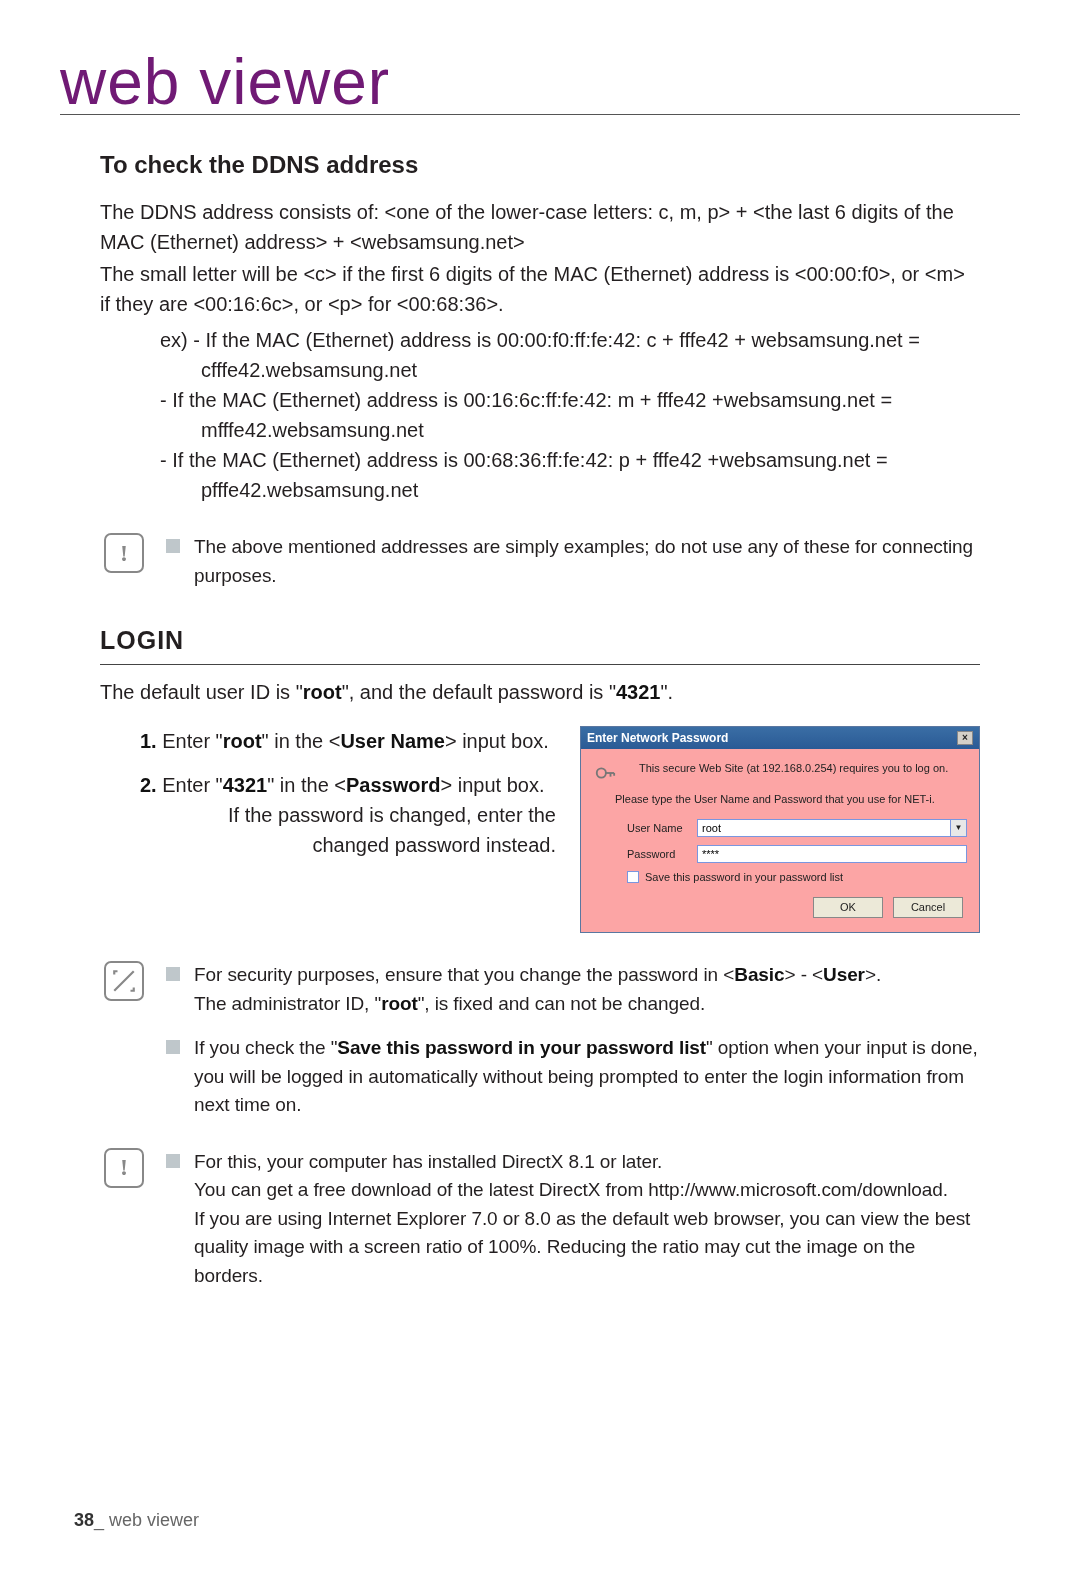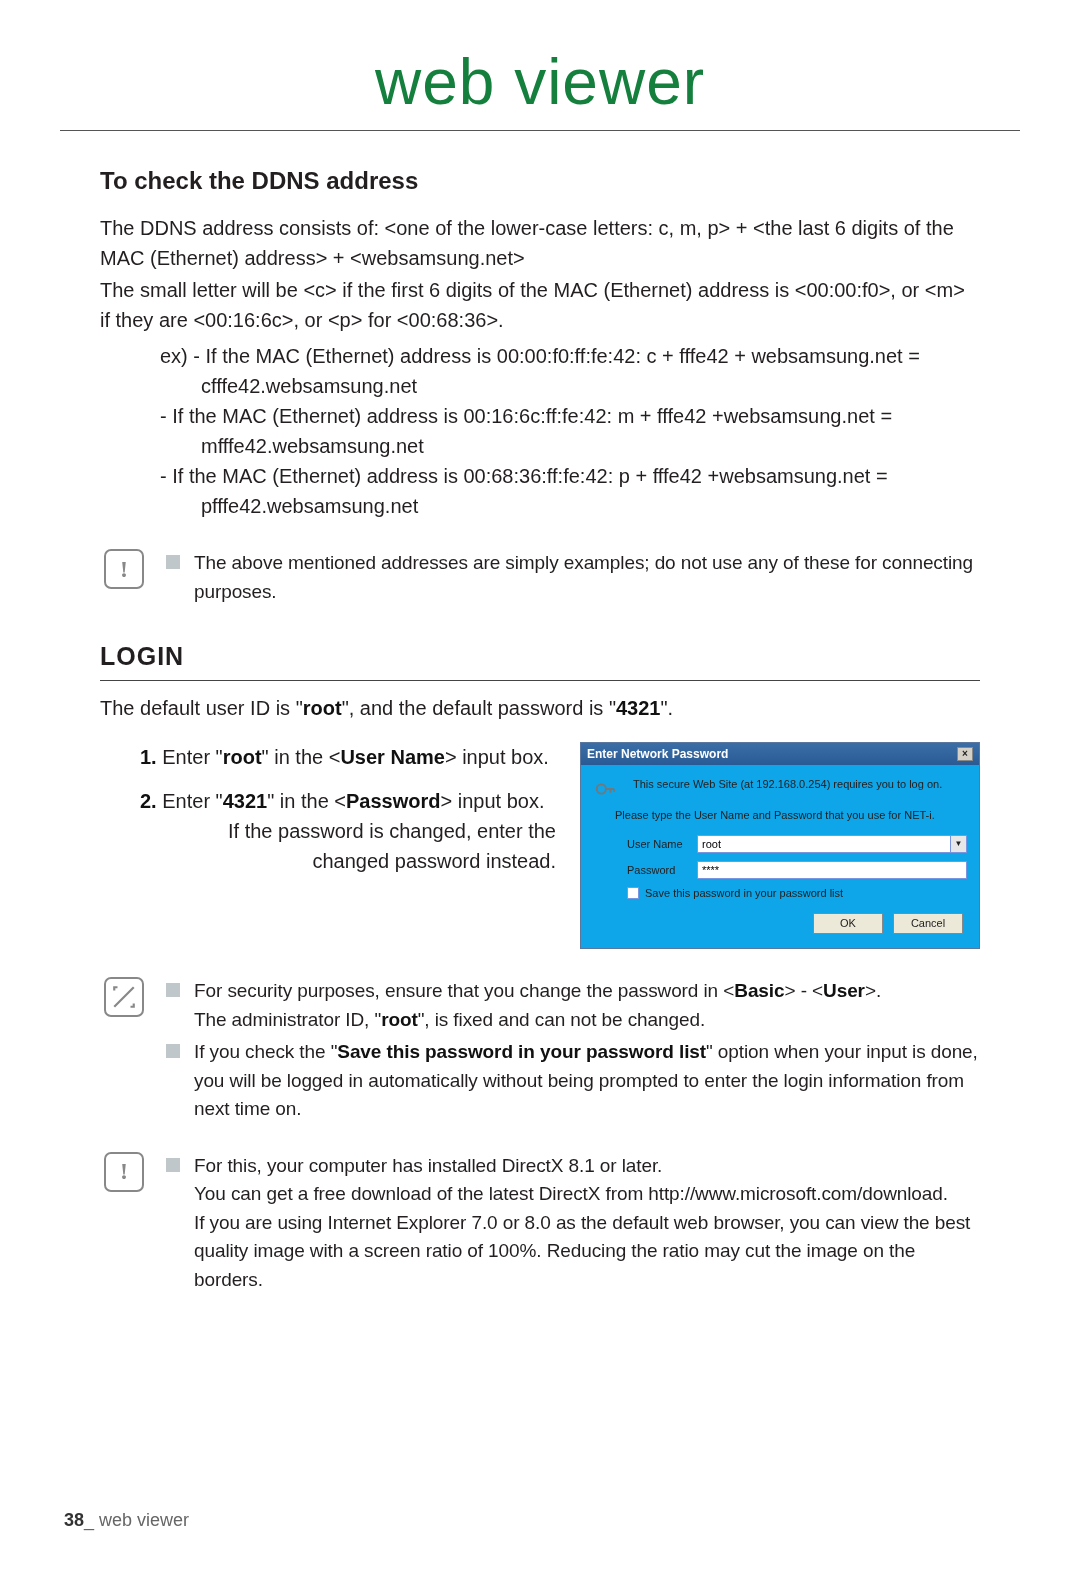--- a/index.html
+++ b/index.html
@@ -10,26 +10,25 @@
     font-family: Arial, Helvetica, sans-serif;
     color: #231f20;
     position: relative;
     padding: 50px 60px 0 60px;
   }
   .page-title {
     font-family: "Segoe UI Light", "Helvetica Neue", Arial, sans-serif;
     font-weight: 200;
     font-size: 64px;
     letter-spacing: 1px;
-    color: #15803d;
+    color: #701a75;
     border-bottom: 1px solid #555;
     margin-bottom: 36px;
-    padding-bottom: 16px;
+    padding-bottom: 0;
     line-height: 1.0;
-    text-align: center;
   }
   .content { padding: 0 40px; }
   .section-sub {
     font-size: 24px;
     font-weight: bold;
     margin-bottom: 18px;
   }
   .body-text {
     font-size: 20px;
     line-height: 1.5;
@@ -47,21 +46,21 @@
     border-radius: 7px;
     display: flex;
     align-items: center;
     justify-content: center;
     color: #888;
     font-size: 24px;
     font-weight: bold;
     font-family: Georgia, serif;
   }
   .note-list { flex: 1; }
-  .note-item { display: flex; gap: 14px; font-size: 19px; line-height: 1.5; margin-bottom: 4px; }
+  .note-item { display: flex; gap: 14px; font-size: 19px; line-height: 1.5; margin-bottom: 16px; }
   .note-item:last-child { margin-bottom: 0; }
   .note-item-text { flex: 1; }
   .sq { flex: 0 0 14px; height: 14px; background: #bfc7cb; margin-top: 6px; }
   .narrow { letter-spacing: -0.1px; }
 
   .section-heading {
     font-size: 25px;
     font-weight: bold;
     letter-spacing: 1px;
     margin-top: 36px;
@@ -75,21 +74,21 @@
   .step { font-size: 20px; line-height: 1.5; margin-bottom: 14px; text-indent: -24px; padding-left: 24px; }
   .step-cont { text-indent: 0; text-align: right; }
   .col-dialog { flex: 0 0 400px; }
 
   .dialog {
     width: 400px;
     border: 1px solid #5a77a0;
     font-family: Tahoma, sans-serif;
     font-size: 11px;
     color: #222;
-    background: #0ea5e9;
+    background: #fca5a5;
   }
   .dlg-title {
     background: linear-gradient(#3a6ea5, #2a5a95);
     color: #fff;
     font-weight: bold;
     padding: 4px 6px;
     display: flex;
     justify-content: space-between;
     align-items: center;
     font-size: 12px;
@@ -98,21 +97,21 @@
     width: 16px; height: 14px;
     background: #d4d0c8;
     border: 1px solid #888;
     color: #222;
     font-size: 10px;
     text-align: center;
     line-height: 12px;
     font-family: Arial;
   }
   .dlg-body { padding: 12px 12px 14px 12px; }
-  .dlg-row1 { display: flex; gap: 16px; margin-bottom: 8px; }
+  .dlg-row1 { display: flex; gap: 22px; margin-bottom: 8px; }
   .dlg-key {
     flex: 0 0 24px; height: 24px;
     display: flex; align-items: center; justify-content: center;
   }
   .dlg-msg { flex: 1; font-size: 11px; line-height: 1.4; }
   .dlg-msg2 { margin-left: 22px; margin-bottom: 14px; font-size: 11px; }
   .dlg-field { display: flex; align-items: center; margin-left: 34px; margin-bottom: 8px; }
   .dlg-label { flex: 0 0 70px; font-size: 11px; }
   .dlg-input {
     flex: 1;
@@ -142,21 +141,21 @@
     border: 1px solid #888;
     background: #ece9d8;
     font-size: 11px;
     text-align: center;
     line-height: 19px;
   }
 
   .footer {
     position: absolute;
     bottom: 40px;
-    left: 64px;
+    left: 74px;
     font-size: 18px;
     color: #666;
   }
   .footer b { color: #333; }
   b, strong { font-weight: bold; color: #111; }
 </style>
 </head>
 <body>
 
 <div class="page-title">web viewer</div>

